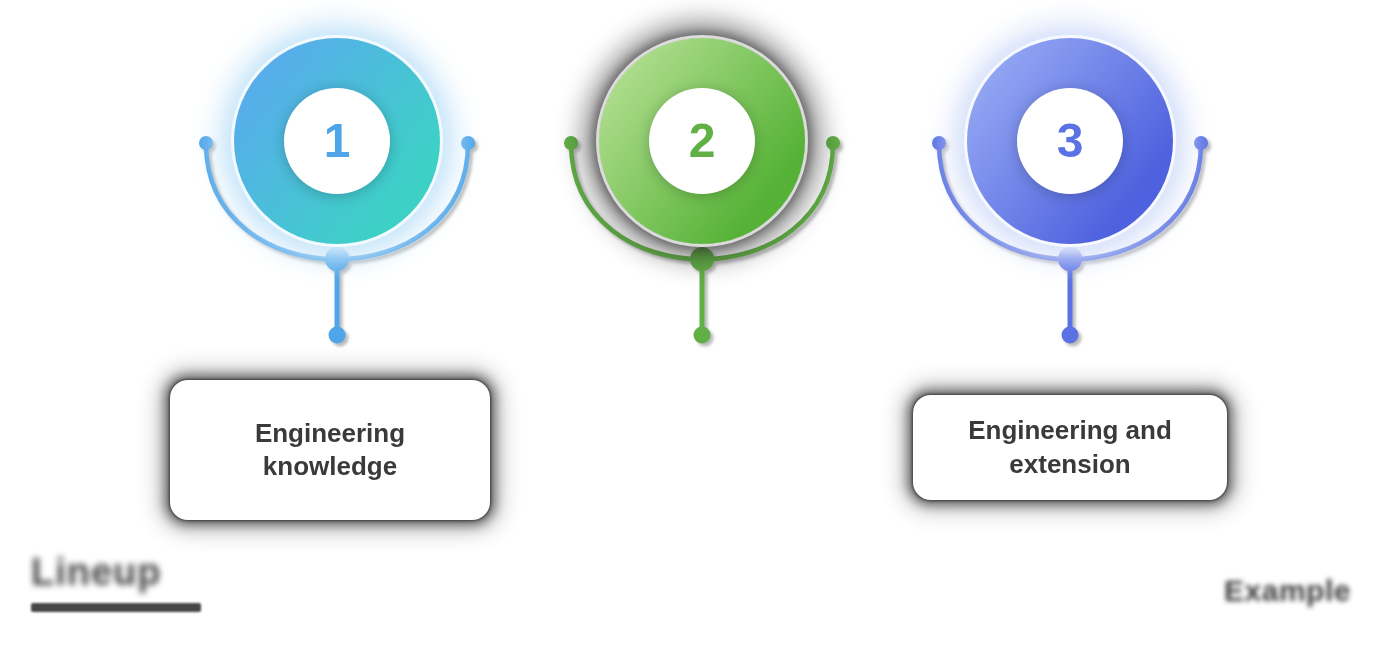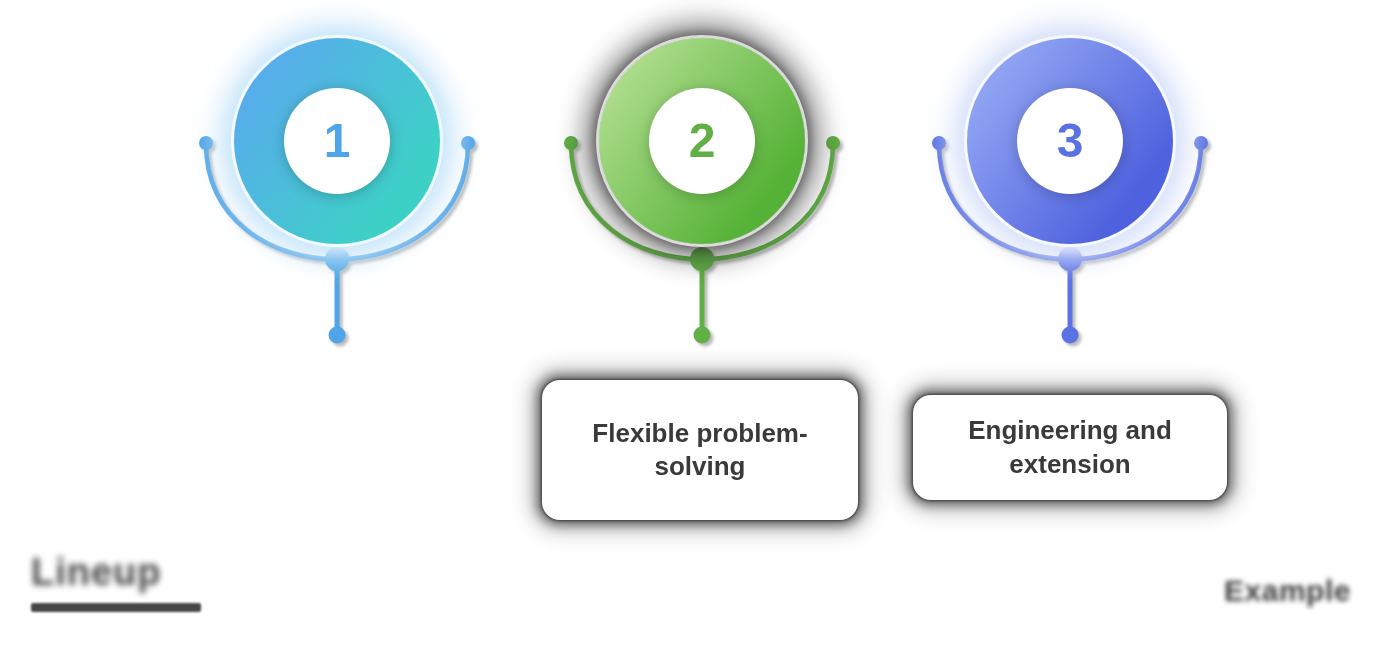--- a/index.html
+++ b/index.html
@@ -73,38 +73,38 @@
       <circle cx="281" cy="13" r="7" fill="currentColor"></circle>
       <circle cx="150" cy="129" r="12" fill="currentColor"></circle>
       <path d="M150 129 L150 205" stroke="currentColor" stroke-width="5"></path>
       <circle cx="150" cy="205" r="8.5" fill="currentColor"></circle>
     </svg>
     <div class="ring">
       <div class="inner">
         <span class="num">1</span>
       </div>
     </div>
+    <div class="card">
+      <span>Engineering knowledge</span>
+    </div>
   </div>
 
   <div class="step step--2" style="--accent: #61B045; --ring-from: #B5E093; --ring-to: #55B236; --halo: rgba(40,40,40,0.45);">
     <svg class="connector" viewBox="0 0 300 220">
       <path d="M19 13 C19 168 281 168 281 13" fill="none" stroke="currentColor" stroke-width="4.5" stroke-linecap="round"></path>
       <circle cx="19" cy="13" r="7" fill="currentColor"></circle>
       <circle cx="281" cy="13" r="7" fill="currentColor"></circle>
       <circle cx="150" cy="129" r="12" fill="currentColor"></circle>
       <path d="M150 129 L150 205" stroke="currentColor" stroke-width="5"></path>
       <circle cx="150" cy="205" r="8.5" fill="currentColor"></circle>
     </svg>
     <div class="ring">
       <div class="inner">
         <span class="num">2</span>
       </div>
-    </div>
-    <div class="card">
-      <span>Flexible problem-solving</span>
     </div>
   </div>
 
   <div class="step step--3" style="--accent: #5A72E4; --ring-from: #97ABF5; --ring-to: #4E61DE; --halo: rgba(220,228,251,0.9);">
     <svg class="connector" viewBox="0 0 300 220">
       <path d="M19 13 C19 168 281 168 281 13" fill="none" stroke="currentColor" stroke-width="4.5" stroke-linecap="round"></path>
       <circle cx="19" cy="13" r="7" fill="currentColor"></circle>
       <circle cx="281" cy="13" r="7" fill="currentColor"></circle>
       <circle cx="150" cy="129" r="12" fill="currentColor"></circle>
       <path d="M150 129 L150 205" stroke="currentColor" stroke-width="5"></path>

